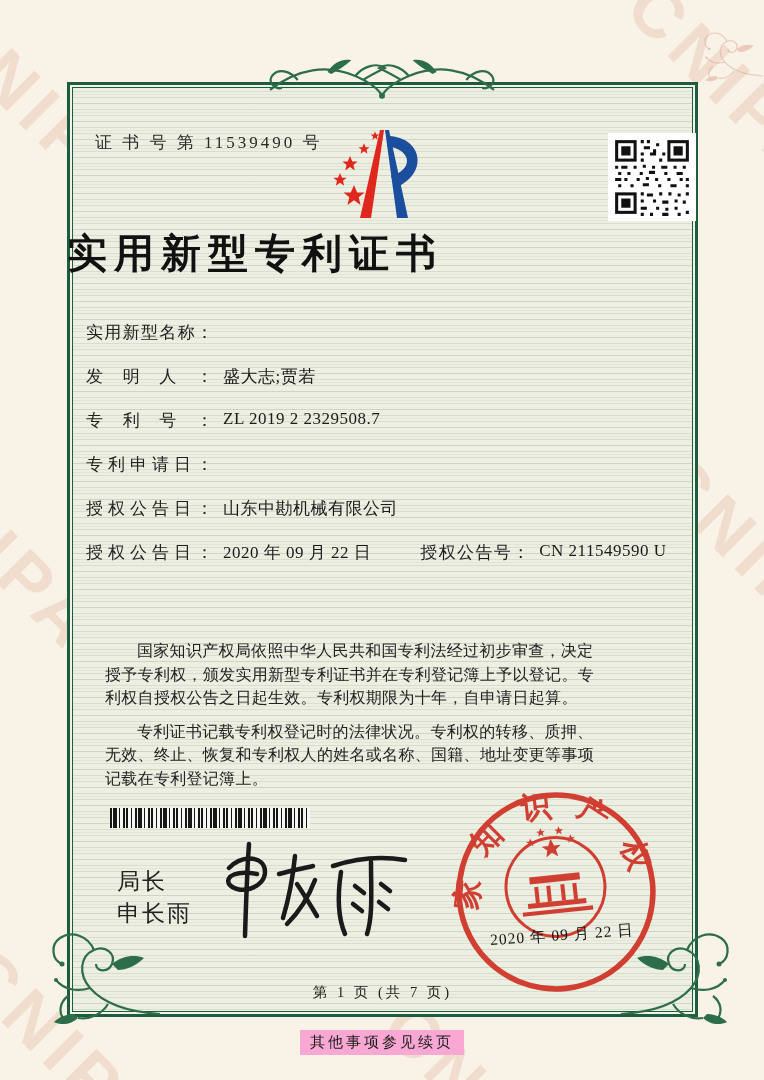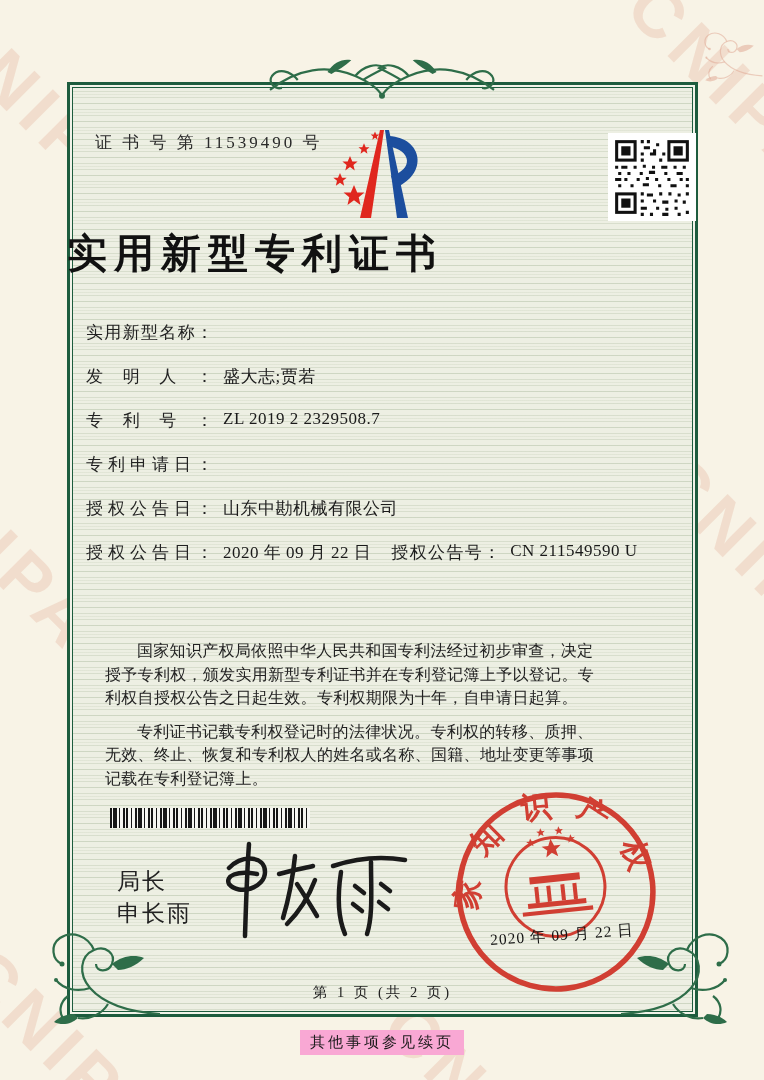--- a/index.html
+++ b/index.html
@@ -39,21 +39,21 @@
     position:absolute; left:67px; top:226px; width:522px; text-align:left;
     font-size:40px; font-weight:bold; letter-spacing:7px; color:#111;font-family:Liberation Mono, monospace;
   }
   .fields{ position:absolute; left:86px; top:321px; width:525px; }
   .field-row{ display:flex; height:44px; align-items:flex-start; font-size:17px; }
   .f-label{
     width:128px; min-width:128px; text-align:justify; text-align-last:justify;
     letter-spacing:1px; color:#222;
   }
   .f-value{ margin-left:9px; letter-spacing:0.5px; color:#1a1a1a; white-space:nowrap; }
-  .f-label2{ width:110px; min-width:110px; margin-left:20px; text-align:justify; text-align-last:justify; letter-spacing:1px; }
+  .f-label2{ width:110px; min-width:110px; margin-left:49px; text-align:justify; text-align-last:justify; letter-spacing:1px; }
   .paras{ position:absolute; left:95px; top:629px; width:514px; font-size:16px; line-height:23.5px; color:#222; }
   .paras p{ margin:10px; text-indent:2em; letter-spacing:0.3px; }
   .barcode{
     position:absolute; left:110px; top:808px; width:200px; height:20px;
     background:repeating-linear-gradient(90deg,
       #161616 0 2px,#f6f6f2 2px 3px,#161616 3px 7px,#f6f6f2 7px 9px,
       #161616 9px 10px,#f6f6f2 10px 13px,#161616 13px 15px,#f6f6f2 15px 16px,
       #161616 16px 18px,#f6f6f2 18px 21px,#161616 21px 22px,#f6f6f2 22px 25px);
   }
   .sig-label,.sig-name{
@@ -246,16 +246,16 @@
           <rect x="96" y="98" width="4" height="16"></rect>
         <rect x="110" y="98" width="4" height="16"></rect>
           <rect x="122" y="98" width="4" height="16"></rect>
         <rect x="76" y="114" width="58" height="5"></rect>
         <rect x="70" y="122" width="70" height="4"></rect>
       </g>
     </g>
   </svg>
   <div class="seal-date">2020 年 09 月 22 日</div>
 
-  <div class="page-info z">第 1 页 (共 2 页)</div>
+  <div class="page-info z">第 1 页 (共 7 页)</div>
   <div class="note">其他事项参见续页</div>
 
 </div>
 
 </body></html>

